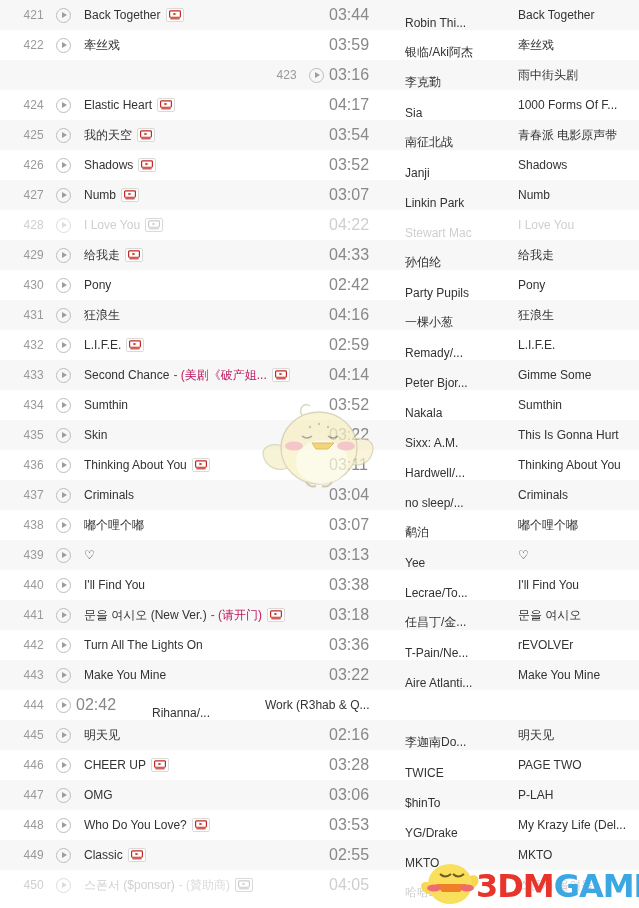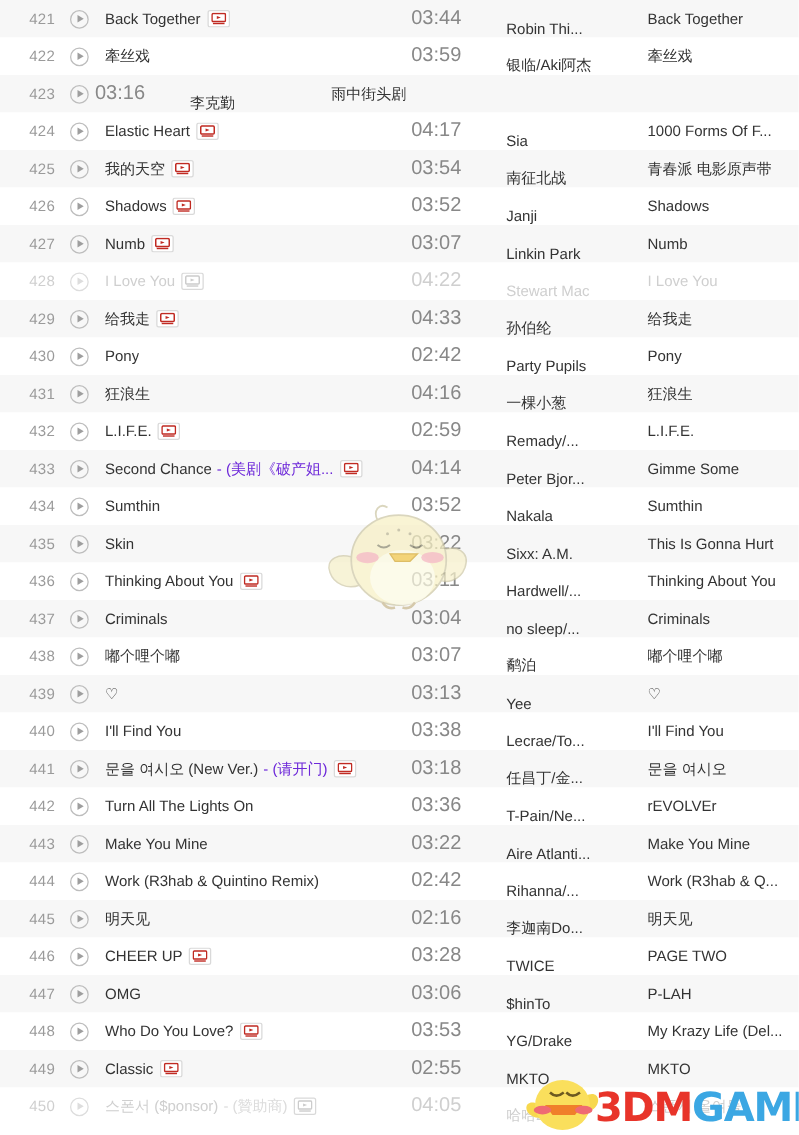--- a/index.html
+++ b/index.html
@@ -28,20 +28,21 @@
     display: flex;
     align-items: center;
     height: 30px;
     box-sizing: border-box;
     font-size: 12px;
     color: #333333;
     background: #ffffff;
   }
   .row.alt {
     background: #f7f7f7;
+    justify-content: flex-end;
   }
   .row.disabled .c-index,
   .row.disabled .c-title,
   .row.disabled .c-time,
   .row.disabled .c-artist,
   .row.disabled .c-album {
     color: #cfcfcf;
   }
   .row.disabled .c-title .title-main { color: #cfcfcf; }
   .row.disabled .c-title .title-sub  { color: #dcdcdc; text-align: right; }
@@ -105,21 +106,21 @@
   .title-main {
     color: #333333;
     overflow: hidden;
     text-overflow: clip;
     white-space: nowrap;
     max-width: 215px;
     display: inline-block;
     vertical-align: middle;
   }
   .title-sub {
-    color: #6d28d9;
+    color: #be185d;
     margin-left: 4px;
     white-space: nowrap;
     overflow: hidden;
     display: inline-block;
     vertical-align: middle;
     max-width: 150px;
   }
 
   
   .play-icon {
@@ -564,23 +565,20 @@
           <span class="title-main">Make You Mine</span>
         </div>
         <div class="c-time">03:22</div>
         <div class="c-artist">Aire Atlanti...</div>
         <div class="c-album">Make You Mine</div>
       </div>
       <div class="row">
         <div class="c-index">444</div>
         <div class="c-play">
           <span class="play-icon"></span>
-        </div>
-        <div class="c-title">
-          <span class="title-main">Work (R3hab &amp; Quintino Remix)</span>
         </div>
         <div class="c-time">02:42</div>
         <div class="c-artist">Rihanna/...</div>
         <div class="c-album">Work (R3hab &amp; Q...</div>
       </div>
       <div class="row alt">
         <div class="c-index">445</div>
         <div class="c-play">
           <span class="play-icon"></span>
         </div>

